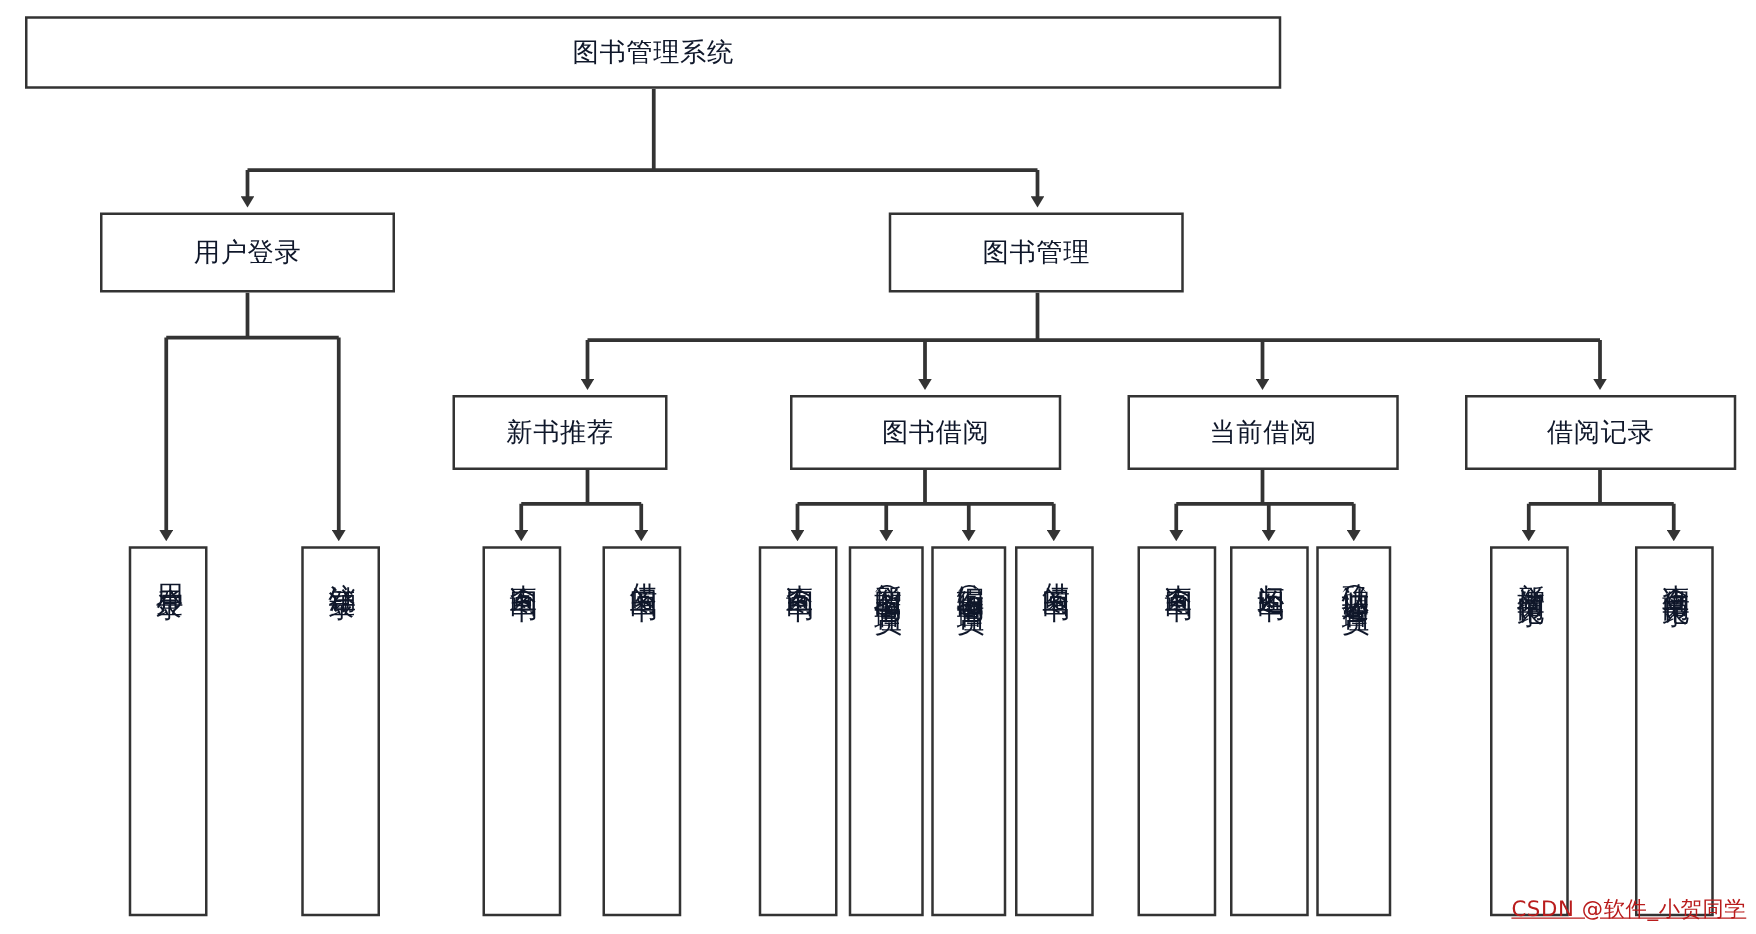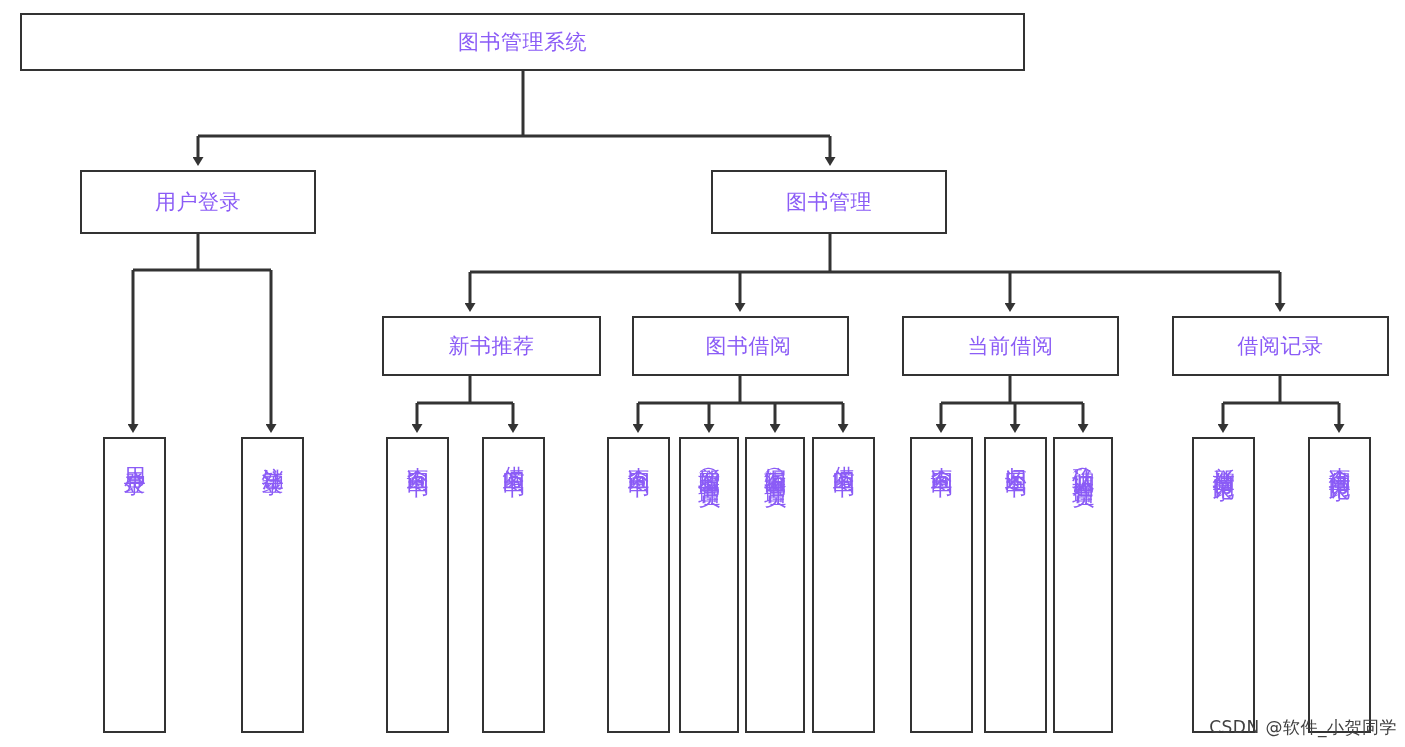--- a/index.html
+++ b/index.html
@@ -26,21 +26,21 @@
     pointer-events: none;
   }
   .node {
     position: absolute;
     box-sizing: border-box;
     background: #ffffff;
     border: 2px solid #333333;
     display: flex;
     align-items: center;
     justify-content: center;
-    color: #8b5cf6;
+    color: #0f172a;
     z-index: 2;
   }
   .node .label {
     display: block;
     text-align: center;
     line-height: 1.05;
     letter-spacing: 0.5px;
   }
   
   .node.horiz .label {
@@ -58,25 +58,26 @@
     font-size: 22px;
     line-height: 1.12;
     letter-spacing: 3px;
     white-space: nowrap;
   }
   .watermark {
     position: absolute;
     right: 8px;
     bottom: 8px;
     font-size: 17px;
-    color: #404040;
+    color: #b91c1c;
     letter-spacing: 0.5px;
     white-space: nowrap;
     z-index: 5;
     font-family: "DejaVu Sans", "Liberation Sans", sans-serif;
+    text-decoration: underline;
   }
 </style>
 </head>
 <body>
 
 <div id="canvas">
 
   <svg id="edges" viewBox="0 0 1405 747" width="1405" height="747">
     <defs>
       <marker id="arrow" markerWidth="9" markerHeight="11" refX="1" refY="5.5" orient="auto" markerUnits="userSpaceOnUse">
@@ -134,21 +135,21 @@
     <span class="label">图书管理系统</span>
   </div>
 
   <div class="node horiz" style="left:80px; top:170px; width:236px; height:64px;">
     <span class="label">用户登录</span>
   </div>
   <div class="node horiz" style="left:711px; top:170px; width:236px; height:64px;">
     <span class="label">图书管理</span>
   </div>
 
-  <div class="node horiz" style="left:382px; top:316px; width:219px; height:60px;">
+  <div class="node horiz" style="left:362px; top:316px; width:172px; height:60px;">
     <span class="label">新书推荐</span>
   </div>
   <div class="node horiz" style="left:632px; top:316px; width:217px; height:60px;padding-left:16px;">
     <span class="label">图书借阅</span>
   </div>
   <div class="node horiz" style="left:1172px; top:316px; width:217px; height:60px;">
     <span class="label">借阅记录</span>
   </div>
   <div class="node horiz" style="left:902px; top:316px; width:217px; height:60px;">
     <span class="label">当前借阅</span>

